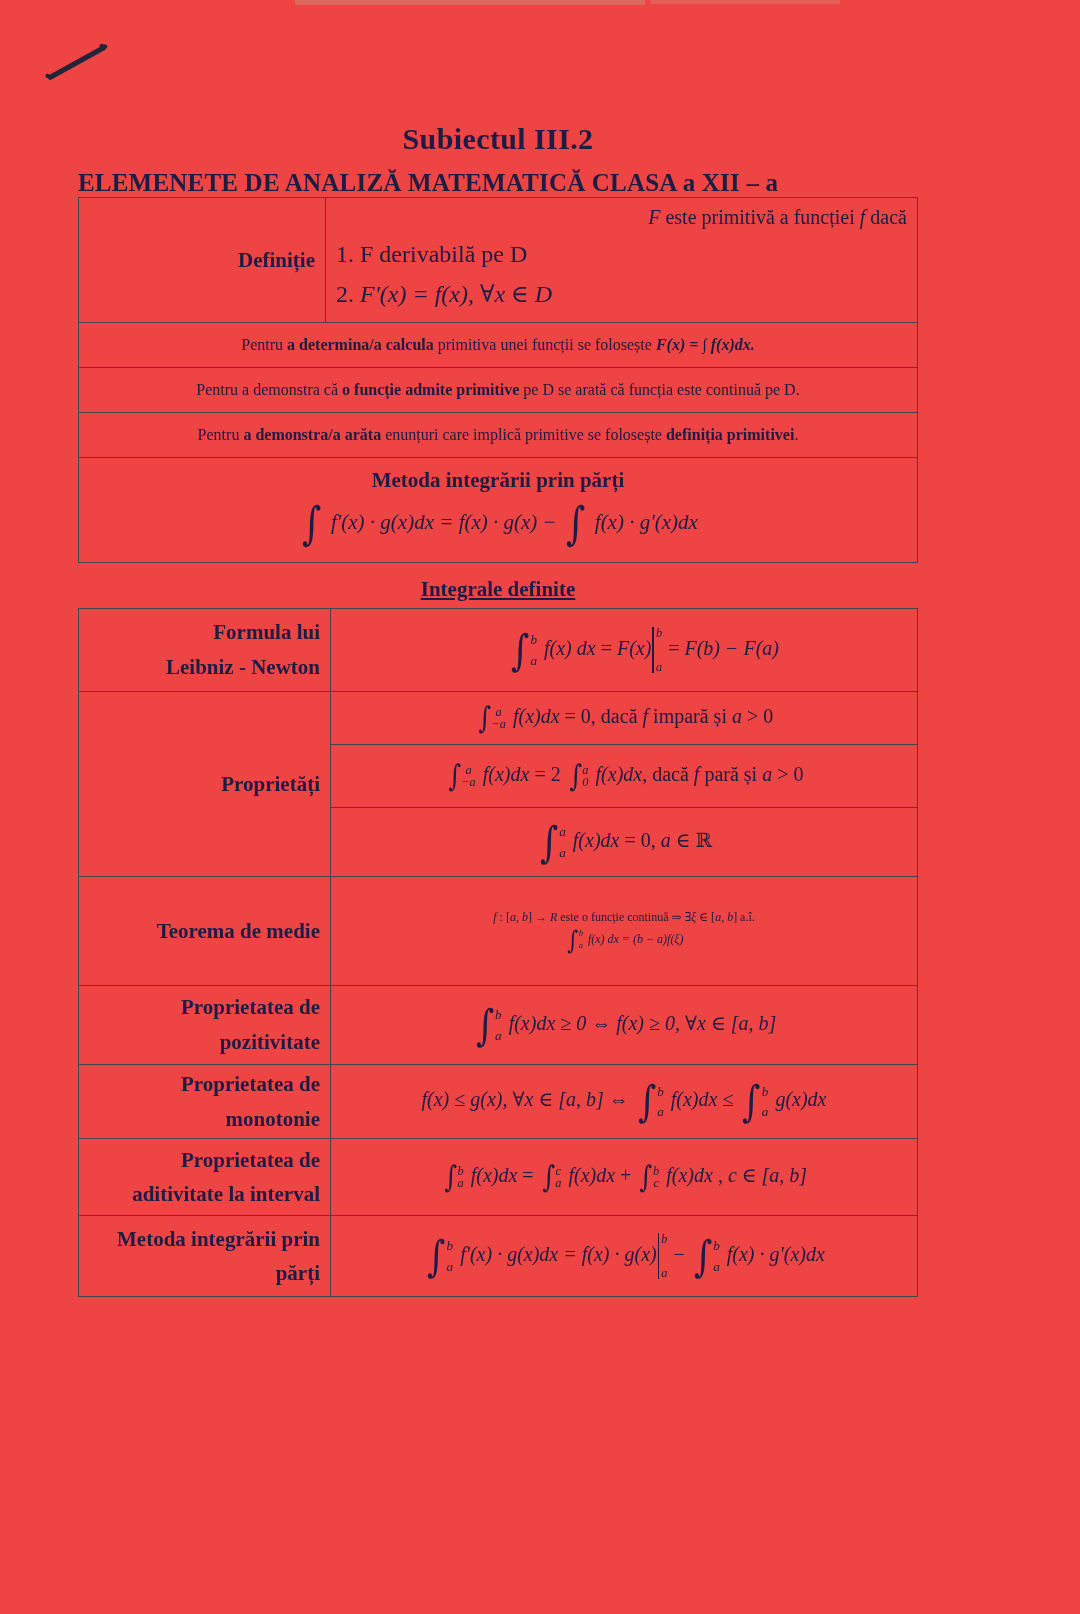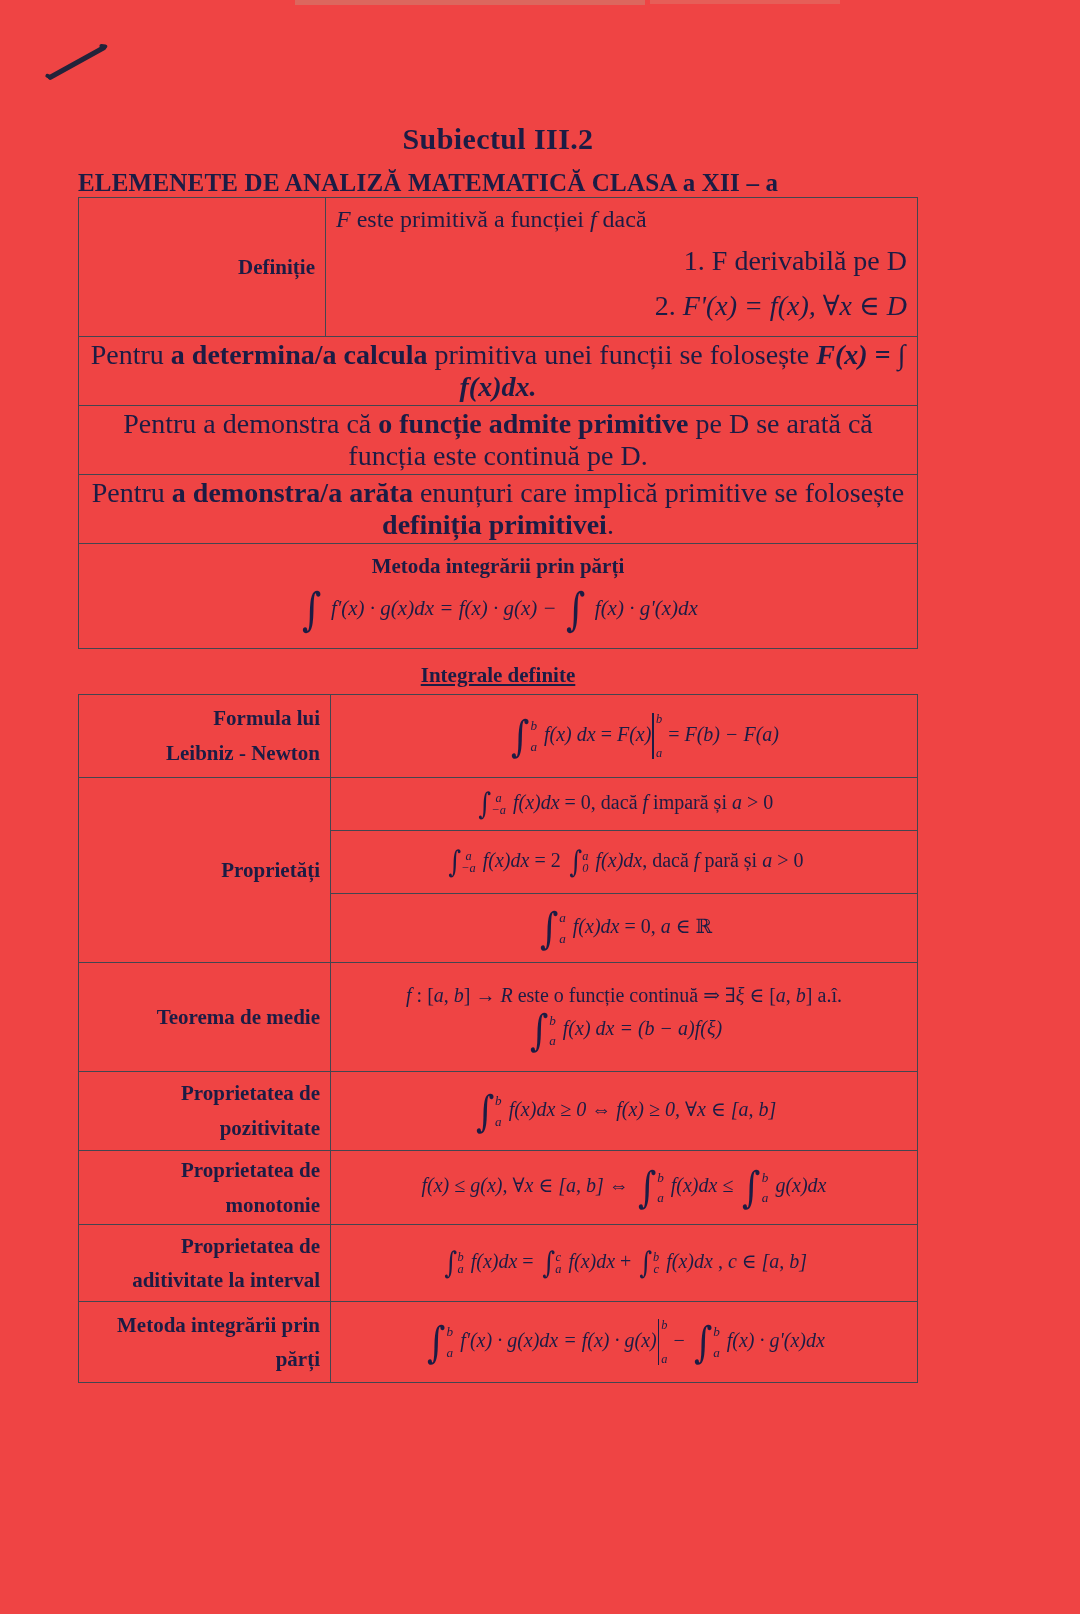--- a/index.html
+++ b/index.html
@@ -34,29 +34,29 @@
   .sheet { width:840px; margin-left:78px; }
 
   h1.title   { margin:122px 0 0; font-size:30px; font-weight:bold; text-align:center; letter-spacing:.4px; }
   h2.subtitle{ margin:13px 0 0;  font-size:25px; font-weight:bold; letter-spacing:.2px; }
   h3.section { margin:12px 0 6px; font-size:21px; font-weight:bold; text-align:center; }
 
   table.tbl { width:100%; border-collapse:collapse; table-layout:fixed; }
   table.tbl td { border:1.6px solid #45454f; padding:2px 10px; vertical-align:middle; }
 
   td.lbl { text-align:right; font-weight:bold; font-size:21px; line-height:1.65; }
-  td.rule { text-align:center; font-size:28px; height:40px; }
+  td.rule { text-align:center; font-size:16px; height:40px; }
   td.fml  { text-align:center; font-size:20px; }
 
-  .def-intro { text-align:left; font-size:24px; margin:6px 0 2px; }
-  .def-item  { text-align:right; font-size:28px; margin:12px 0; }
+  .def-intro { text-align:right; font-size:20px; margin:6px 0 2px; }
+  .def-item  { text-align:left; font-size:24px; margin:12px 0; }
 
   .sub-title { text-align:center; font-weight:bold; font-size:21px; margin:8px 0 2px; }
   .disp { text-align:center; font-size:21px; margin:10px 0 14px; }
-  .fml-line { font-size:20px; margin:3px 0; }
+  .fml-line { font-size:12px; margin:3px 0; }
 
   
   .mint { display:inline-flex; align-items:center; vertical-align:middle; margin:0 2px; line-height:1; }
   .mint-sign { font-family:"DejaVu Serif",serif; font-size:2.15em; line-height:.95; transform:scaleX(.82); }
   .mint-lims { display:flex; flex-direction:column; justify-content:space-between;
                height:2.55em; font-size:.66em; font-style:italic; line-height:1; margin-left:-1px; padding:1px 0; }
   .mint.small .mint-sign { font-size:1.5em; line-height:1; }
   .mint.small .mint-lims { height:2.0em; font-size:.62em; }
   .mbar { display:inline-flex; align-items:center; height:2.3em; vertical-align:middle; margin:0 1px; }
   .mbar-line { width:1.6px; background:currentColor; height:100%; }

